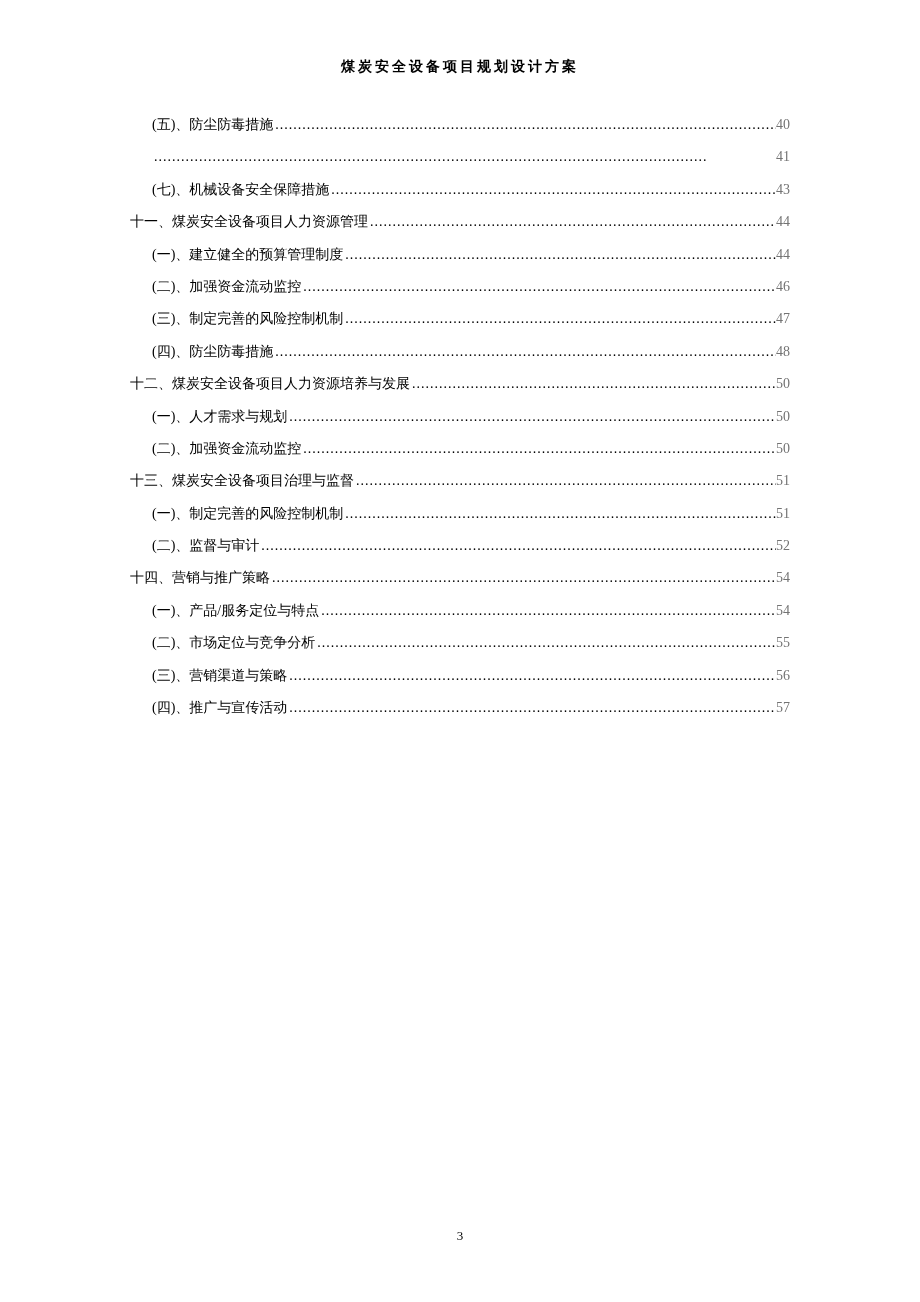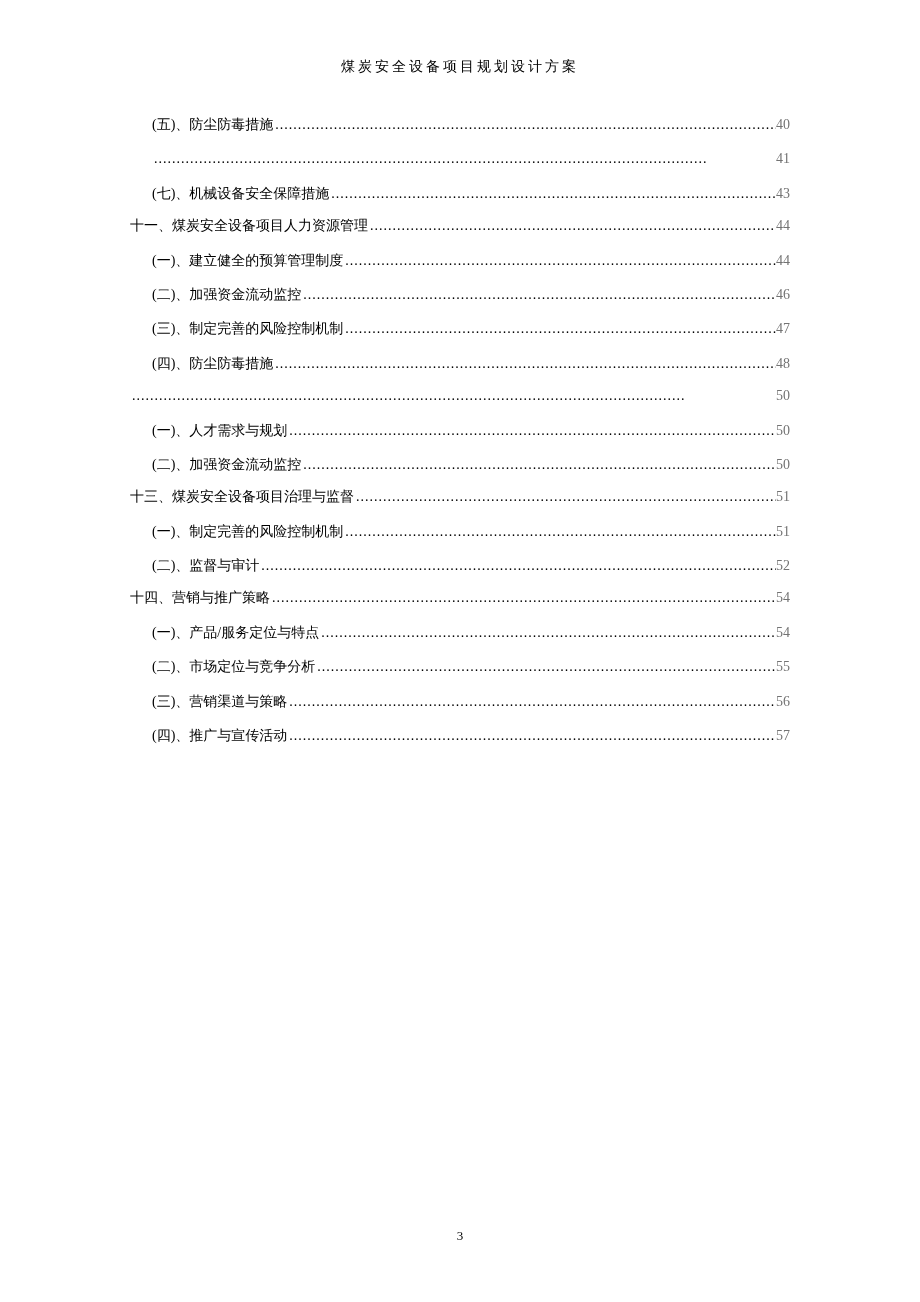--- a/index.html
+++ b/index.html
@@ -16,34 +16,34 @@
   }
   .page {
     padding: 58px 130px 0 130px;
   }
   .header-title {
     text-align: center;
     font-size: 14px;
     letter-spacing: 3px;
     color: #000;
     margin-bottom: 38px;
+    font-weight: bold;
   }
   .toc {
     font-size: 14px;
     color: #000;
   }
   .toc-row {
     display: flex;
     align-items: baseline;
     margin-bottom: 10px;
     line-height: 1.6;
   }
   .toc-row.level2 {
     padding-left: 22px;
-    margin-top: 12px;
   }
   .toc-row.level1 {
     padding-left: 0;
   }
   .toc-label {
     white-space: nowrap;
     flex-shrink: 0;
   }
   .toc-dots {
     flex: 1;
@@ -108,20 +108,21 @@
       <span class="toc-label">(三)、制定完善的风险控制机制</span>
       <span class="toc-dots">...........................................................................................................................</span>
       <span class="toc-page">47</span>
     </div>
     <div class="toc-row level2">
       <span class="toc-label">(四)、防尘防毒措施</span>
       <span class="toc-dots">...........................................................................................................................</span>
       <span class="toc-page">48</span>
     </div>
     <div class="toc-row level1">
+      <span class="toc-label">十二、煤炭安全设备项目人力资源培养与发展</span>
       <span class="toc-dots">...........................................................................................................................</span>
       <span class="toc-page">50</span>
     </div>
     <div class="toc-row level2">
       <span class="toc-label">(一)、人才需求与规划</span>
       <span class="toc-dots">...........................................................................................................................</span>
       <span class="toc-page">50</span>
     </div>
     <div class="toc-row level2">
       <span class="toc-label">(二)、加强资金流动监控</span>

